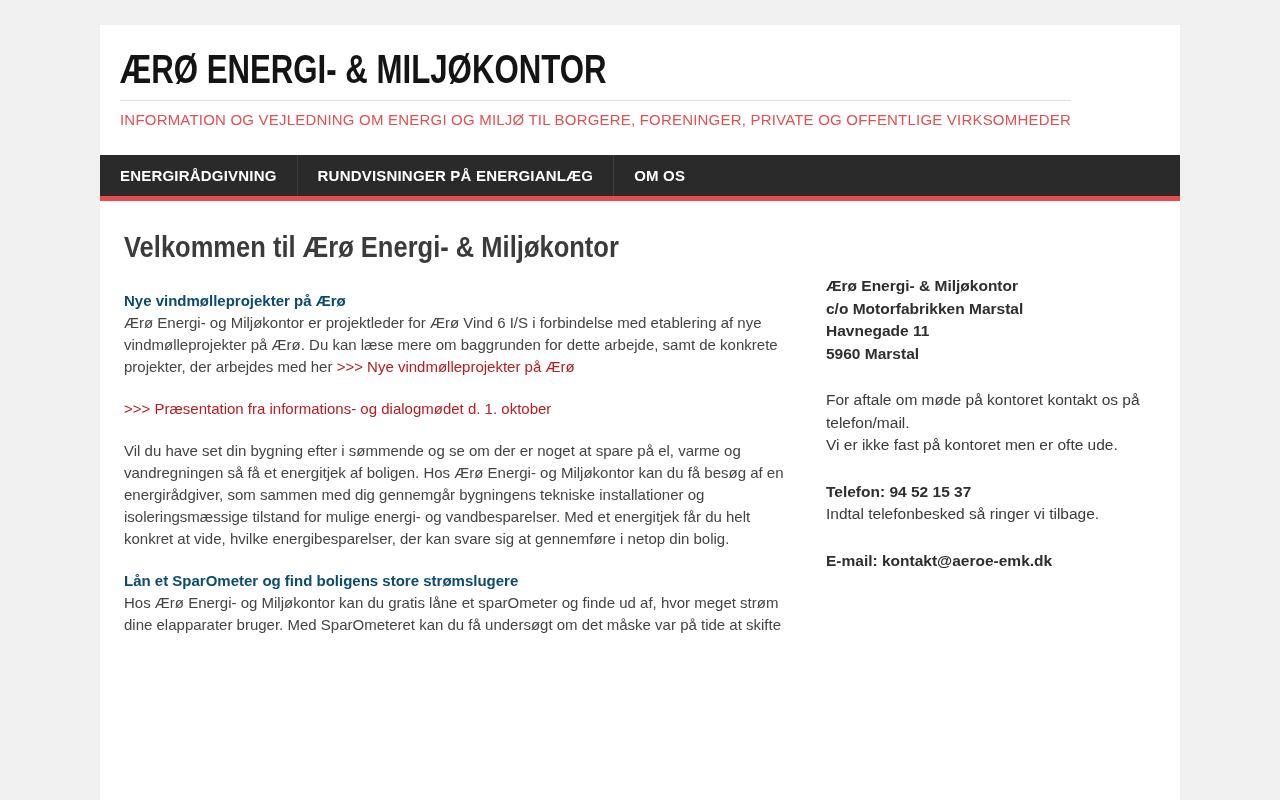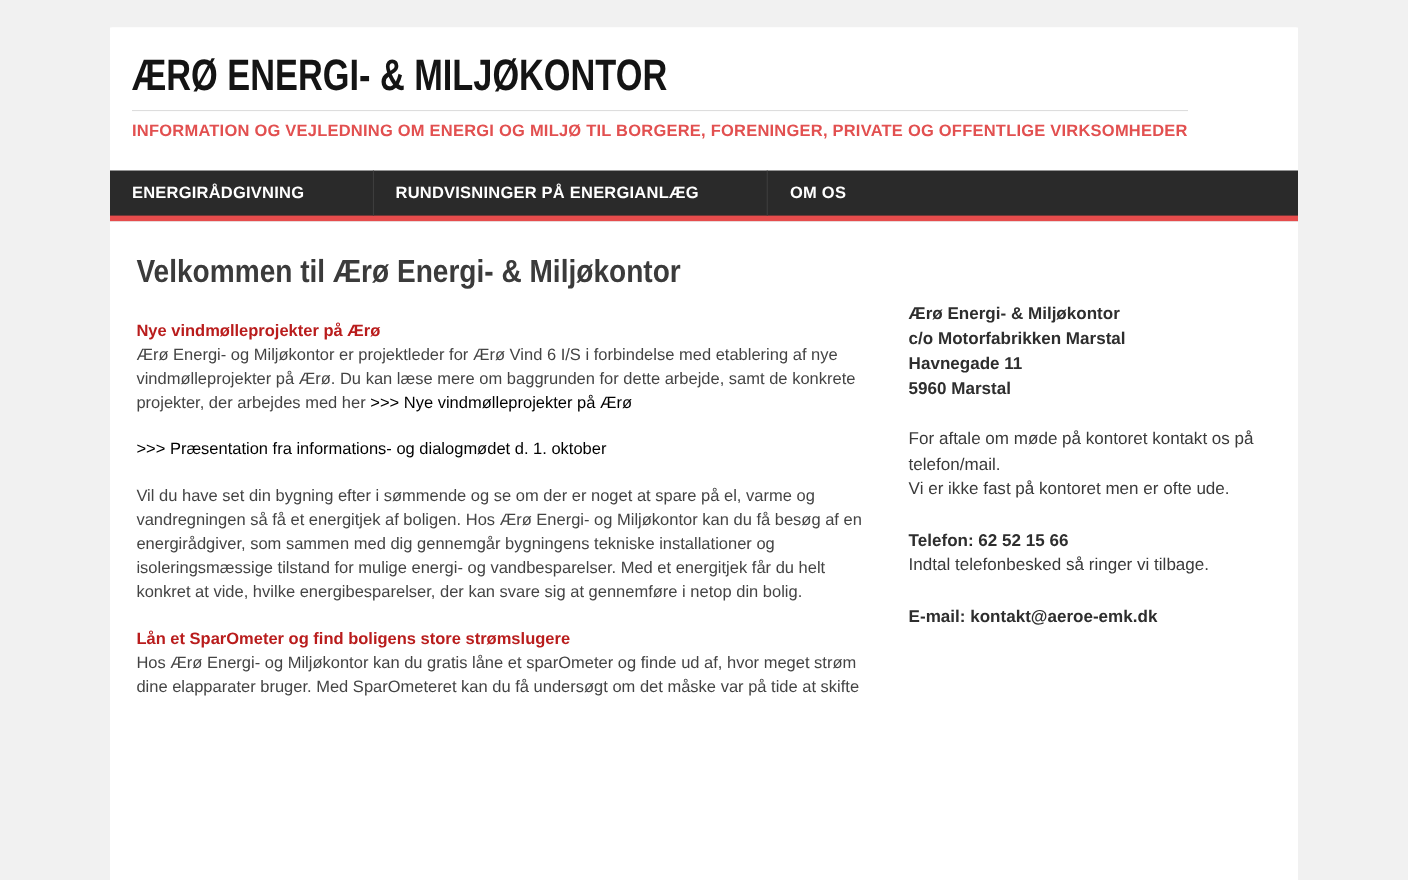--- a/index.html
+++ b/index.html
@@ -30,36 +30,35 @@
     transform: scaleX(0.78);
     transform-origin: 0 50%;
   }
   .title-divider {
     border: none;
     border-top: 1px solid #dddddd;
     margin: 9px 0 10px;
   }
   .site-tagline {
     font-size: 15px;
-    font-weight: 700;
+    font-weight: 400;
     color: #e25050;
     letter-spacing: 0.2px;
     line-height: 1.2;
     padding-bottom: 26px;
     white-space: nowrap;
   }
   
   .main-nav {
     background: #2a2a2a;
     border-bottom: 5px solid #e64c4c;
   }
   .main-nav ul {
     list-style: none;
     display: flex;
-    gap: 42px;
   }
   .main-nav li { border-left: 1px solid #3d3d3d; }
   .main-nav li:first-child { border-left: none; }
   .main-nav a {
     display: block;
     color: #ffffff;
     text-decoration: none;
     font-weight: 700;
     font-size: 15px;
     line-height: 41px;
@@ -86,24 +85,24 @@
   }
   .main-col p {
     font-size: 15px;
     line-height: 22px;
     color: #444444;
     margin-top: 20px;
   }
   .main-col p.first { margin-top: 0; }
   .section-heading {
     font-weight: 700;
-    color: #b91c1c;
+    color: #0c4a6e;
   }
   a.red-link {
-    color: #000000;
+    color: #b91c1c;
     text-decoration: none;
     cursor: pointer;
   }
   a.red-link.block { display: block; }
   
   .sidebar {
     width: 330px;
     flex: none;
     padding-top: 44px;
     font-size: 15.5px;
@@ -172,21 +171,21 @@
         <div class="bold">Havnegade 11</div>
         <div class="bold">5960 Marstal</div>
       </div>
 
       <div class="widget">
         <div>For aftale om møde på kontoret kontakt os på telefon/mail.</div>
         <div>Vi er ikke fast på kontoret men er ofte ude.</div>
       </div>
 
       <div class="widget">
-        <div class="bold">Telefon: 62 52 15 66</div>
+        <div class="bold">Telefon: 94 52 15 37</div>
         <div>Indtal telefonbesked så ringer vi tilbage.</div>
       </div>
 
       <div class="widget">
         <div class="bold">E-mail: kontakt@aeroe-emk.dk</div>
       </div>
 
     </aside>
   </div>
 </div>

